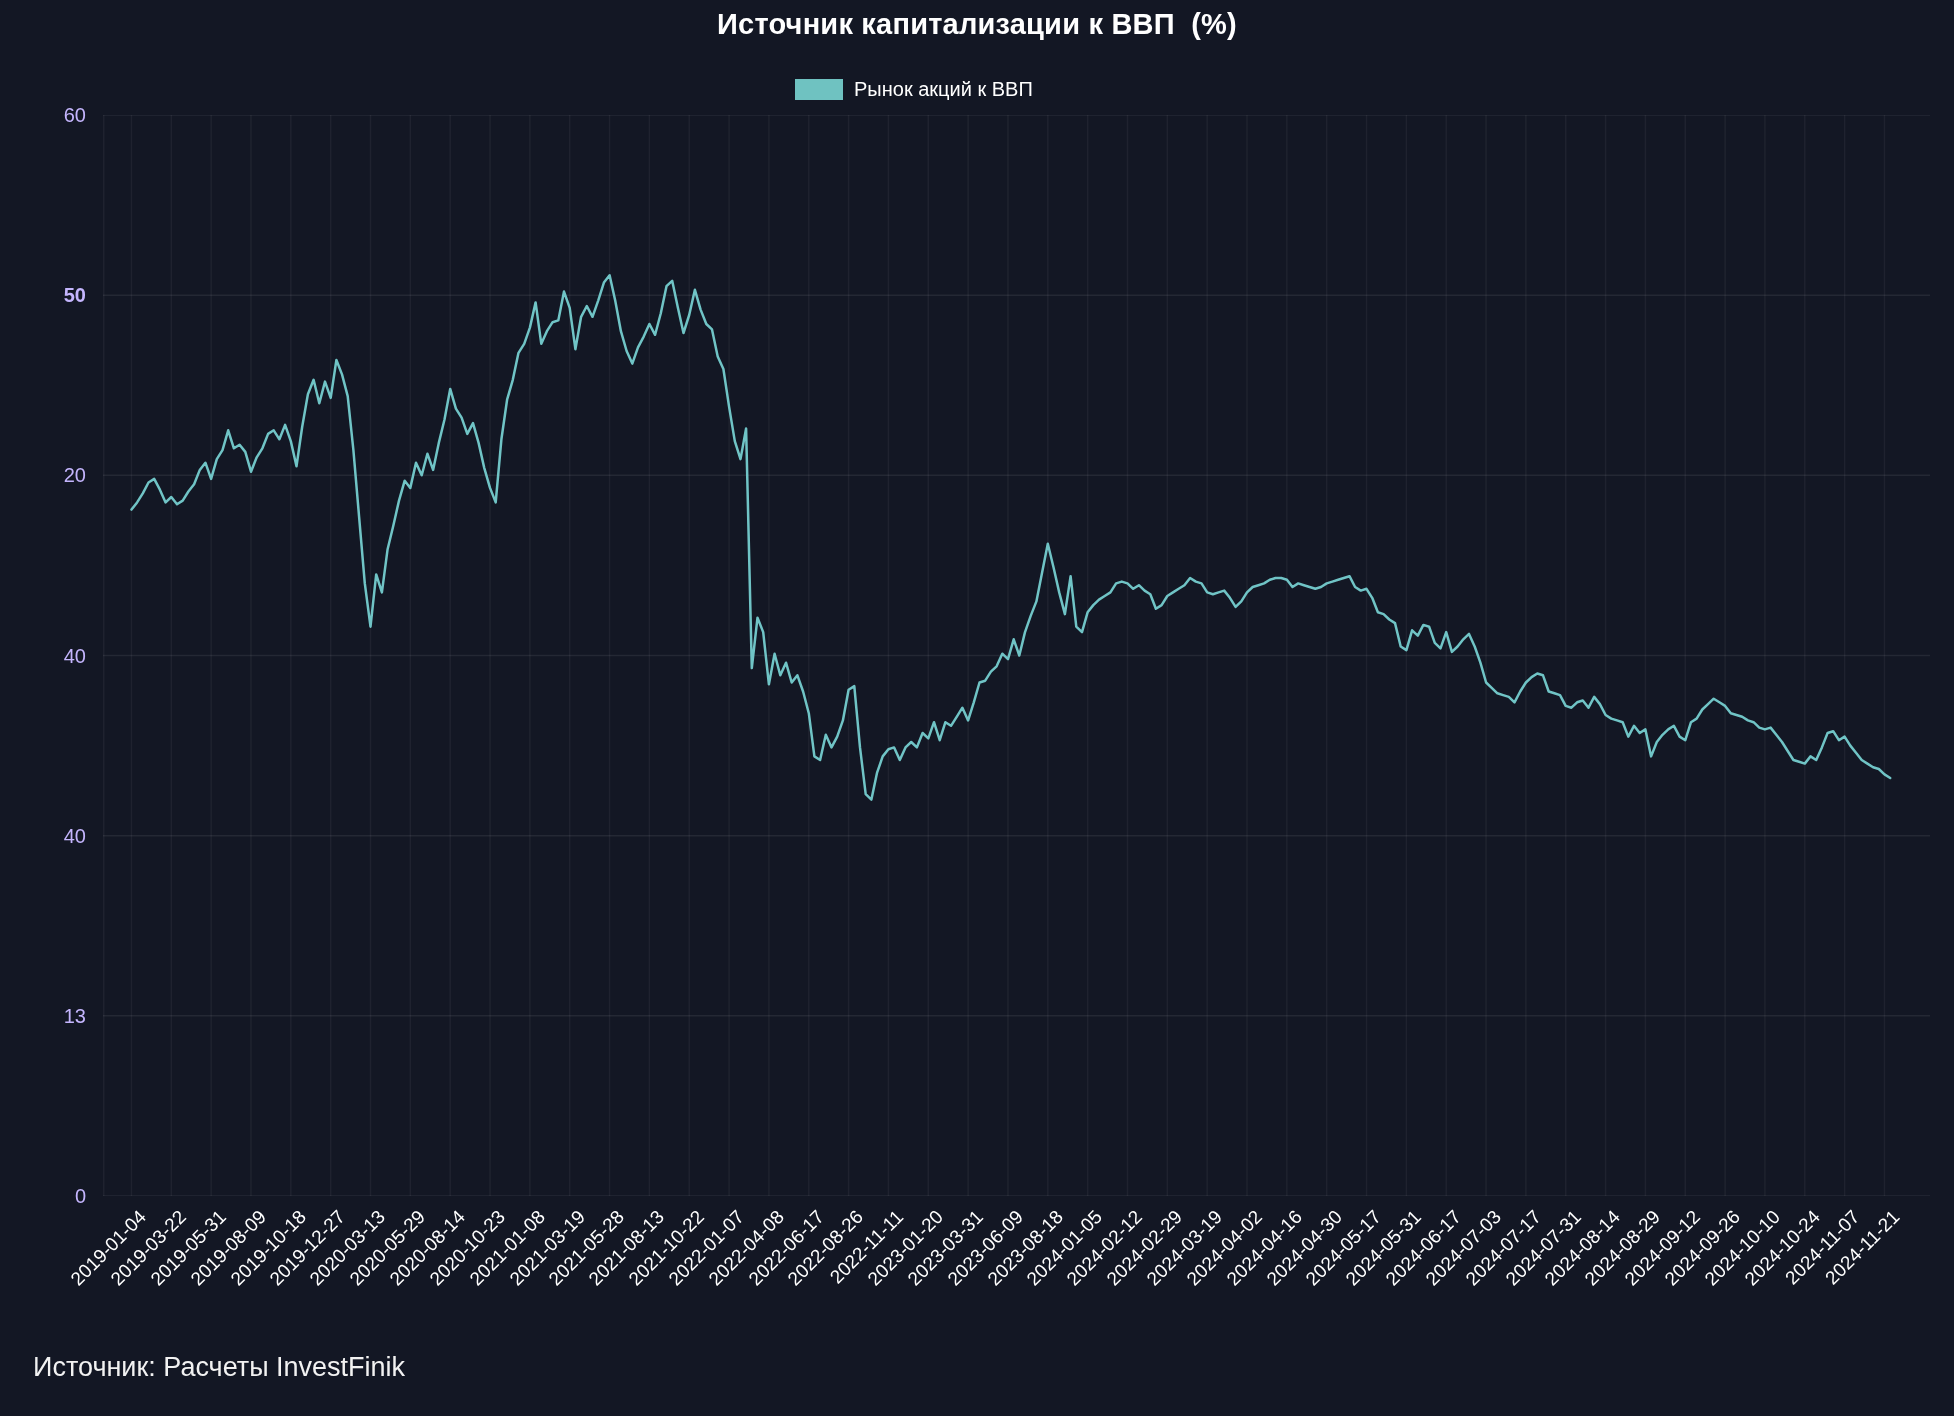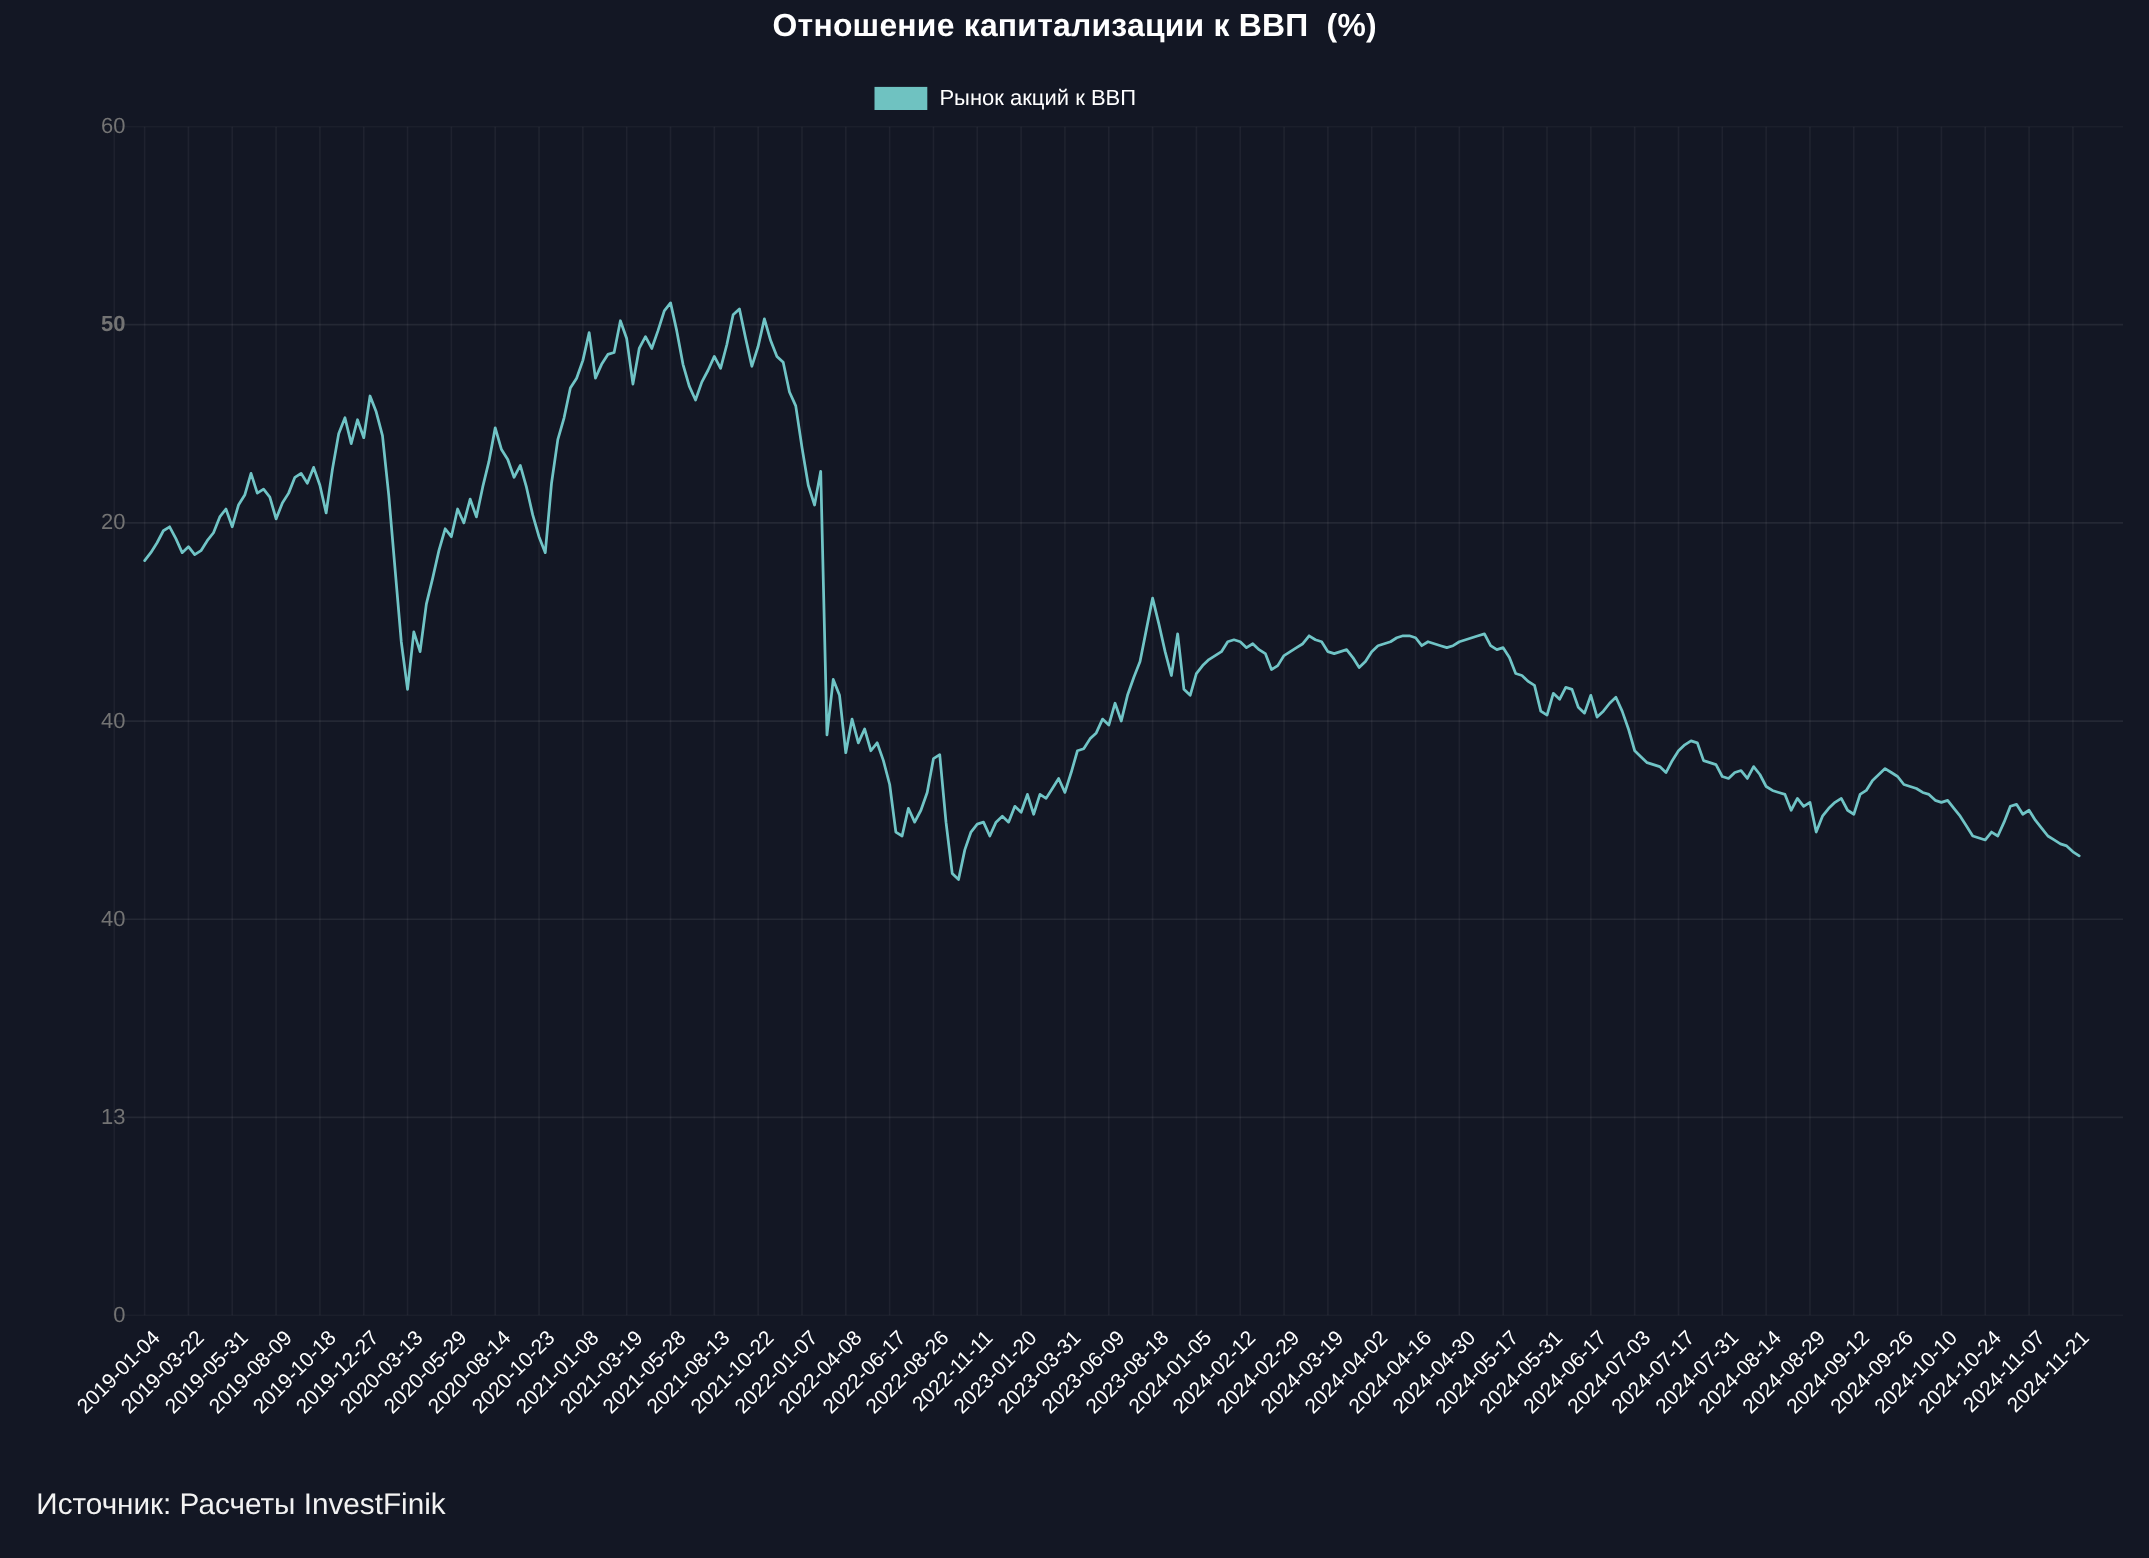--- a/index.html
+++ b/index.html
@@ -5,31 +5,31 @@
   html,body{margin:0;padding:0;background:#131724;}
   #page{position:relative;width:1954px;height:1416px;background:#131724;overflow:hidden;
         font-family:"Liberation Sans",sans-serif;color:#fff;}
   #chart-title{position:absolute;left:0;top:8px;width:1954px;text-align:center;
         font-size:29px;font-weight:bold;color:#fff;white-space:pre;letter-spacing:.2px;}
   #legend{position:absolute;left:755px;top:78px;display:flex;align-items:center;gap:11px;margin-left:40px;}
   #legend-swatch{width:48px;height:21px;background:#6fc2c1;}
   #legend-label{font-size:20px;color:#fff;white-space:pre;}
   #plot{position:absolute;left:103px;top:115px;width:1827px;height:1081px;}
   #plot svg{display:block;width:1827px;height:1081px;}
-  .y-tick{position:absolute;left:0;width:86px;text-align:right;font-size:20px;color:#737373;
-        height:24px;line-height:24px;margin-left:28px;}
+  .y-tick{position:absolute;left:0;width:86px;text-align:right;font-size:20px;color:#c4b5fd;
+        height:24px;line-height:24px;}
   .x-tick{position:absolute;font-size:19px;color:#fff;white-space:nowrap;
         transform-origin:100% 0;transform:rotate(-45deg);}
   #source{position:absolute;left:33px;top:1352px;font-size:27px;color:#f2f2f2;}
 </style>
 </head>
 <body>
 
 <div id="page">
-  <div id="chart-title">Отношение капитализации к ВВП  (%)</div>
+  <div id="chart-title">Источник капитализации к ВВП  (%)</div>
 
   <div id="legend">
     <span id="legend-swatch" style="background: rgb(111, 194, 193);"></span>
     <span id="legend-label">Рынок акций к ВВП</span>
   </div>
 
   <div id="plot">
     <svg id="plot-svg" viewBox="0 0 1827 1081">
         <line x1="0.75" y1="0" x2="0.75" y2="1081" stroke="rgba(255,255,255,0.05)" stroke-width="1.5"></line>
         <line x1="28.457943925233646" y1="0" x2="28.457943925233646" y2="1081" stroke="rgba(255,255,255,0.05)" stroke-width="1.5"></line>

